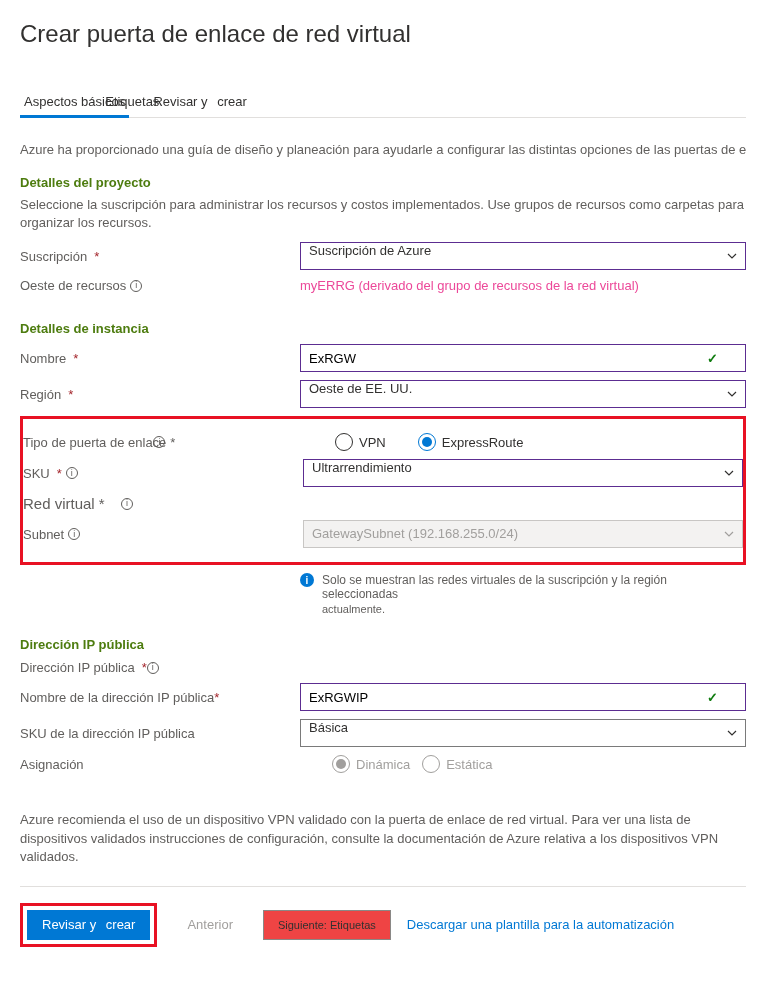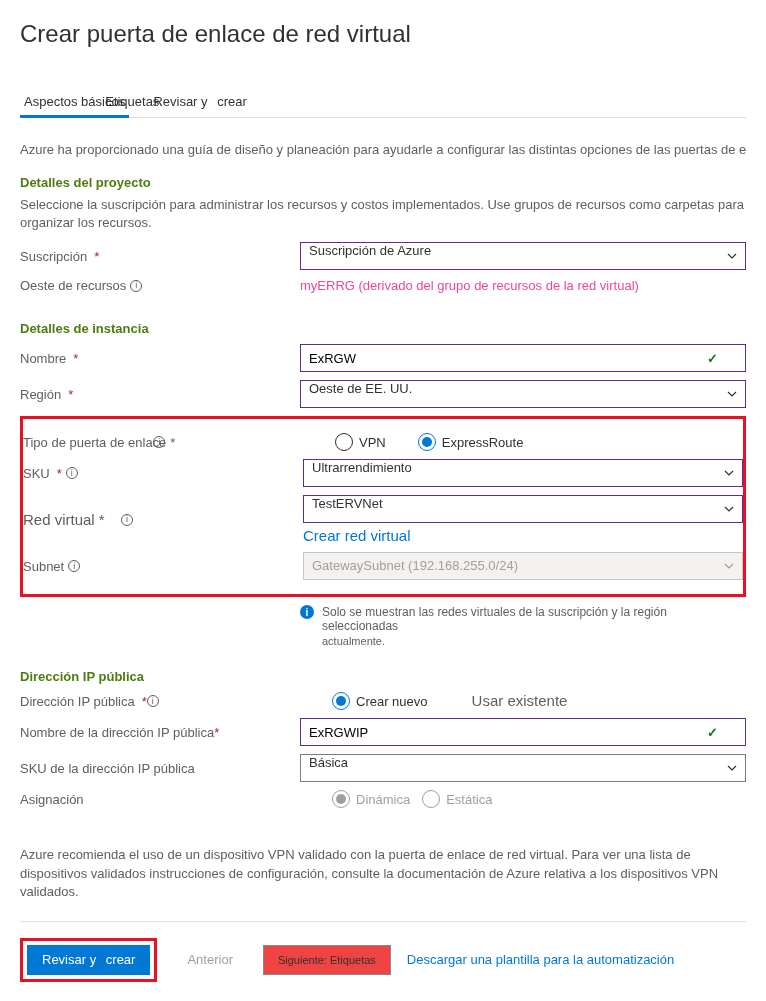--- a/index.html
+++ b/index.html
@@ -295,31 +295,20 @@
       </div>
     </div>
   </div>
 
   <div class="row">
     <div class="col-label" style="font-size:15px;">
       <span>Red virtual</span>
       <span>*</span>
       &nbsp;&nbsp;<span class="info-icon">i</span>
     </div>
-    <div class="col-input">
-      <div class="sel">
-        <div class="select purple">TestERVNet</div>
-        <span class="chev">
-            <svg width="12" height="12" viewBox="0 0 12 12">
-              <path d="M2 4 L6 8 L10 4" stroke="#323130" stroke-width="1.2" fill="none"></path>
-            </svg>
-          </span>
-      </div>
-      <div class="link" style="margin-top:4px;font-size:15px;">Crear red virtual</div>
-    </div>
   </div>
 
   <div class="row">
     <div class="col-label">
       <span>Subnet</span>
       <span class="info-icon">i</span>
     </div>
     <div class="col-input">
       <div class="sel">
         <div class="select disabled-box" style="padding-top:5px;">GatewaySubnet (192.168.255.0/24)</div>
@@ -342,27 +331,20 @@
   </div>
 </div>
 
 <div class="section-h" style="margin-top:22px;">Dirección IP pública</div>
 
 <div class="row">
   <div class="col-label">
     <span>Dirección IP pública</span>
     <span class="req">*</span>
       <span class="info-icon" style="margin-left:-4px;">i</span>
-  </div>
-  <div class="col-input radio-set">
-    <span class="radio selected">
-      <span class="circ"></span>
-      <span>Crear nuevo</span>
-    </span>
-    <span style="font-size:15px;color:#605e5c;margin-left:12px;">Usar existente</span>
   </div>
 </div>
 
 <div class="row">
   <div class="col-label">
     <span>Nombre de la dirección IP pública</span>
       <span class="req" style="margin-left:-4px;">*</span>
   </div>
   <div class="col-input">
     <div class="sel">

